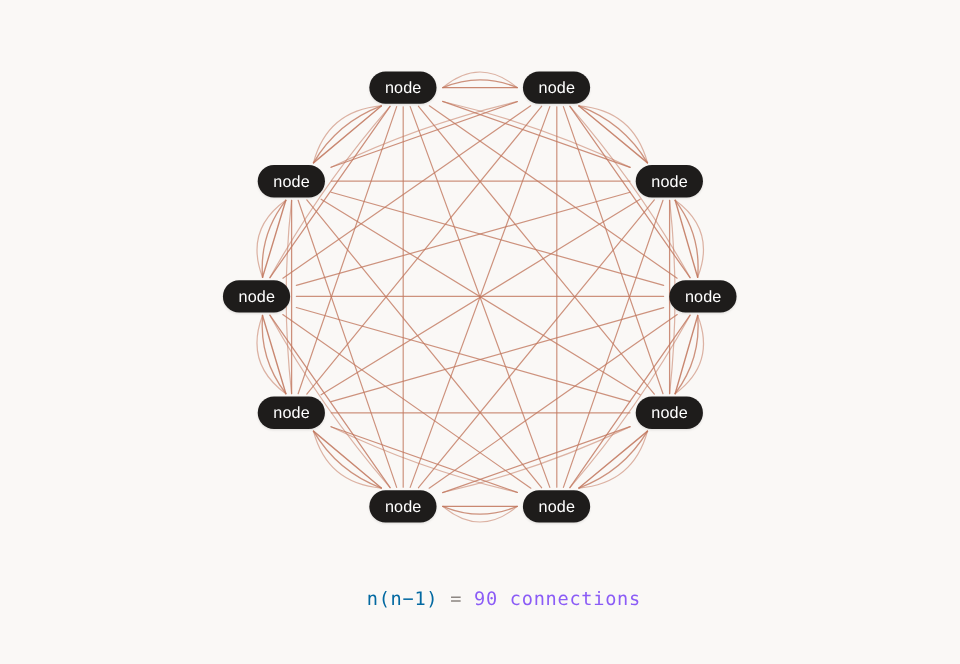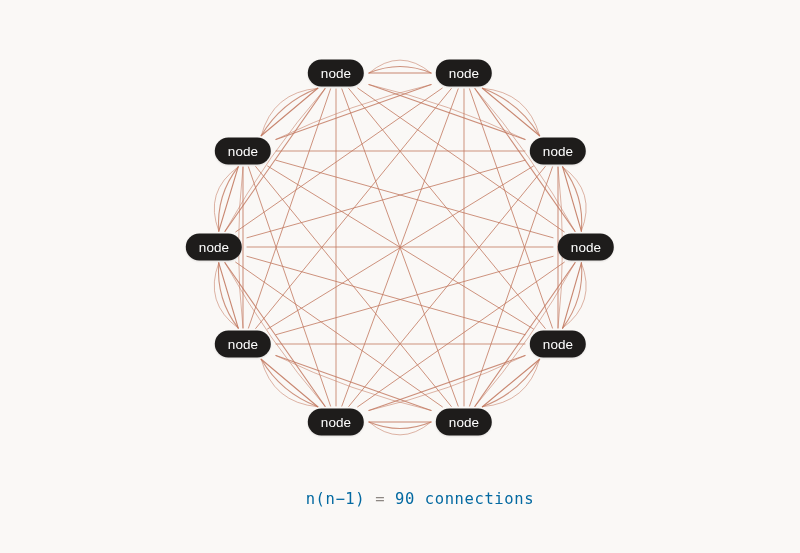--- a/index.html
+++ b/index.html
@@ -51,21 +51,21 @@
     top: 472px;
     width: 800px;
     text-align: center;
     font-family: "DejaVu Sans Mono", "Liberation Mono", monospace;
     font-size: 15.5px;
     letter-spacing: 0.6px;
     white-space: pre;
   }
   #caption .formula { color: #0369a1; }
   #caption .eq      { color: #8d8783; }
-  #caption .result  { color: #0369a1; }
+  #caption .result  { color: #8b5cf6; }
 </style>
 </head>
 <body>
 
 <div id="stage">
 
   <svg id="graph-svg" viewBox="0 0 800 553" preserveAspectRatio="none" aria-hidden="true">
     <g id="edge-group" fill="none" stroke-linecap="round">
         <line x1="369.00" y1="73.00" x2="431.00" y2="73.00" stroke="#c2785f" stroke-width="1.15" stroke-opacity="0.88"></line>
         <path d="M 369.00 73.00 Q 400.00 60.00 431.00 73.00" stroke="#c2785f" stroke-width="1.1" stroke-opacity="0.8" fill="none"></path>

